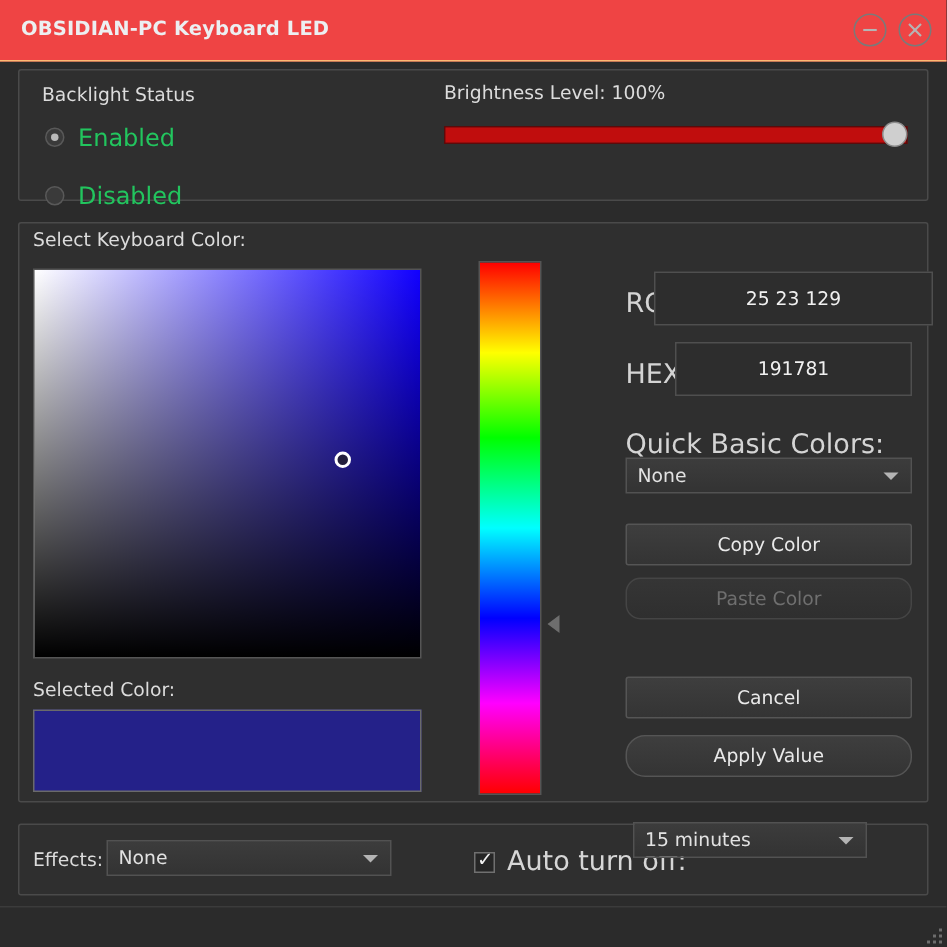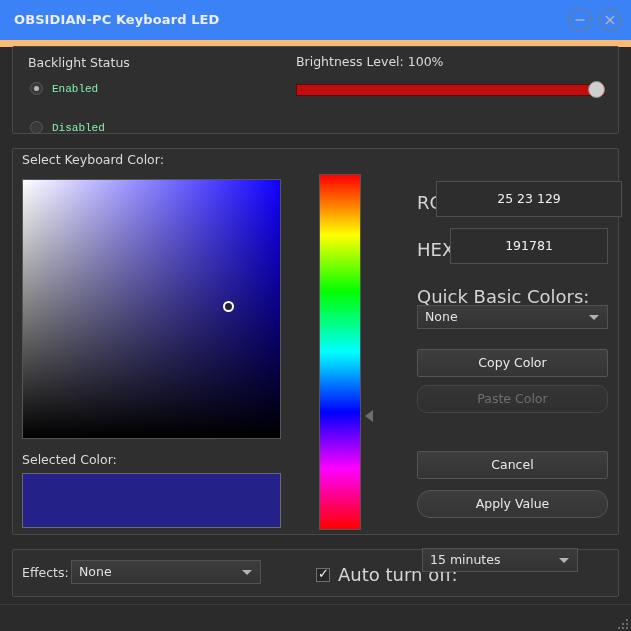--- a/index.html
+++ b/index.html
@@ -23,22 +23,22 @@
     background: #2b2b2b;
     box-sizing: border-box;
   }
 
   
   .titlebar {
     position: absolute;
     left: 0; top: 0;
     width: 631px;
     height: 40px;
-    background: #3b82f6;
-    border-bottom: 7px solid #fdba74;
+    background: #ef4444;
+    border-bottom: 1px solid #fdba74;
     text-align: center;
   }
   .title-text {
     position: absolute;
     left: 14px;
     top: 12px;
     font-size: 13px;
     font-weight: bold;
     color: #eceff1;
     letter-spacing: 0.1px;
@@ -104,23 +104,22 @@
   .radio.checked::after {
     content: "";
     position: absolute;
     left: 3px; top: 3px;
     width: 5px; height: 5px;
     border-radius: 50%;
     background: #b9b9b9;
   }
   .radio-label {
     margin-left: 9px;
-    font-size: 11px;
-    color: #86efac;
-    font-family: Liberation Mono, monospace;
+    font-size: 16px;
+    color: #22c55e;
   }
 
   
   .slider-wrap {
     position: absolute;
     left: 296px;
     top: 80px;
     width: 309px;
     height: 18px;
     cursor: pointer;

